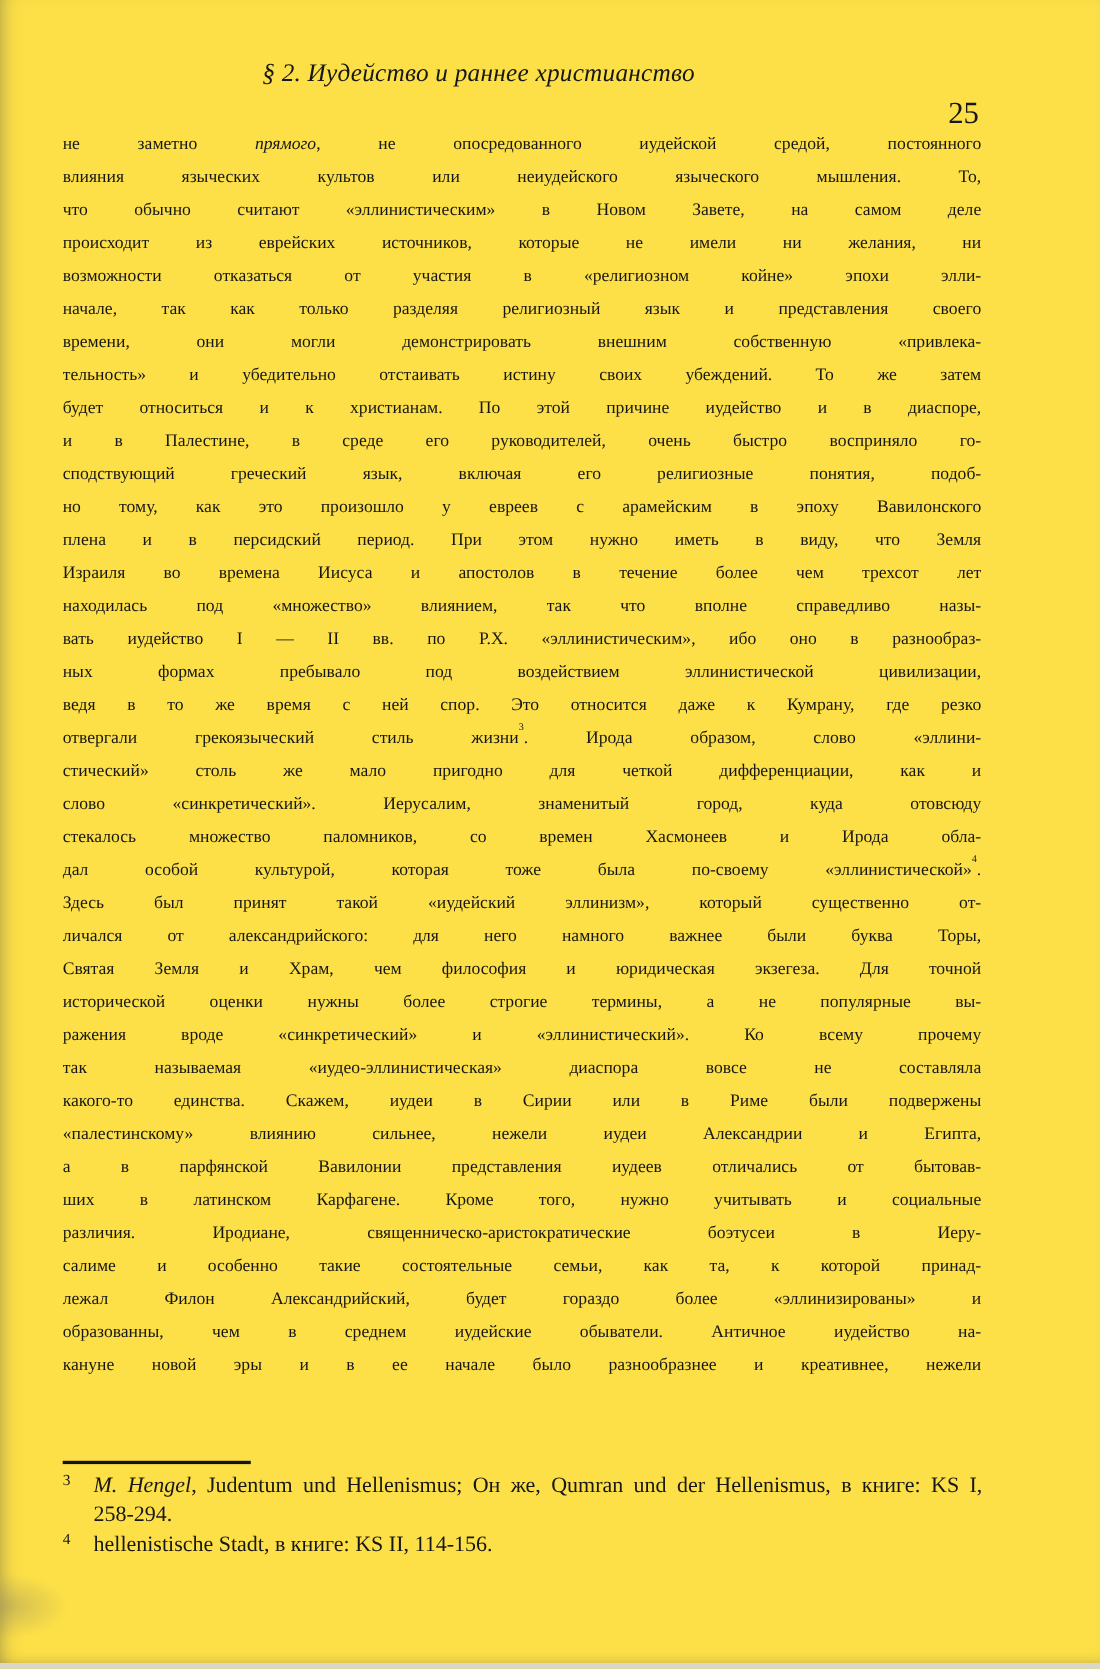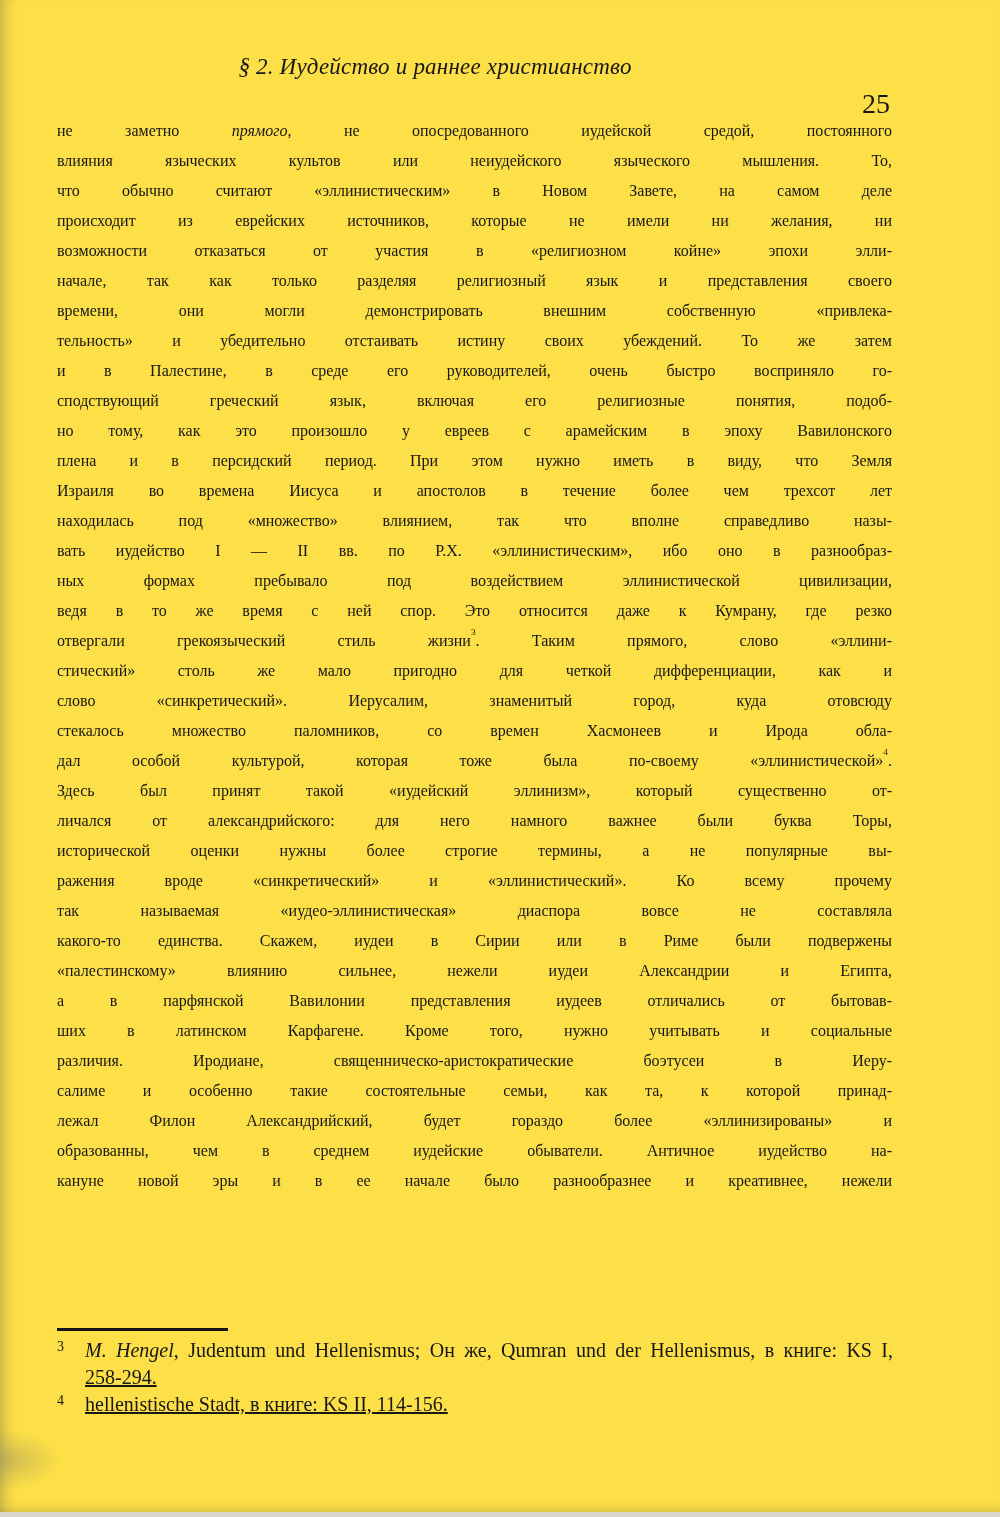--- a/index.html
+++ b/index.html
@@ -40,21 +40,21 @@
   .fn-num {
     width:28px; flex:0 0 28px;
     font-size:14px; line-height:27px; position:relative; top:-4px;
   }
   .fn-body { flex:1 1 auto; min-width:0; }
   .fn-line {
     height:27px; line-height:27px; font-size:20px;
     text-align:justify; text-align-last:justify; text-justify:inter-word;
     overflow:hidden;
   }
-  .fn-line.lastline { text-align-last:left;text-decoration:underline; }
+  .fn-line.lastline { text-align-last:left; }
 </style>
 </head>
 <body>
 
 <div class="page">
   <div class="edge-smudge"></div>
 
   <div class="header">
     <div class="header-title">§ 2. Иудейство и раннее христианство</div>
     <div class="page-number">25</div>
@@ -62,36 +62,38 @@
 
   <div class="body-text">
       <div class="bline"><span>не заметно </span><em>прямого</em><span>, не опосредованного иудейской средой, постоянного</span></div>
       <div class="bline"><span>влияния языческих культов или неиудейского языческого мышления. То,</span></div>
       <div class="bline"><span>что обычно считают «эллинистическим» в Новом Завете, на самом деле</span></div>
       <div class="bline"><span>происходит из еврейских источников, которые не имели ни желания, ни</span></div>
       <div class="bline"><span>возможности отказаться от участия в «религиозном койне» эпохи элли-</span></div>
       <div class="bline"><span>начале, так как только разделяя религиозный язык и представления своего</span></div>
       <div class="bline"><span>времени, они могли демонстрировать внешним собственную «привлека-</span></div>
       <div class="bline"><span>тельность» и убедительно отстаивать истину своих убеждений. То же затем</span></div>
+      <div class="bline"><span>будет относиться и к христианам. По этой причине иудейство и в диаспоре,</span></div>
       <div class="bline"><span>и в Палестине, в среде его руководителей, очень быстро восприняло го-</span></div>
       <div class="bline"><span>сподствующий греческий язык, включая его религиозные понятия, подоб-</span></div>
       <div class="bline"><span>но тому, как это произошло у евреев с арамейским в эпоху Вавилонского</span></div>
       <div class="bline"><span>плена и в персидский период. При этом нужно иметь в виду, что Земля</span></div>
       <div class="bline"><span>Израиля во времена Иисуса и апостолов в течение более чем трехсот лет</span></div>
       <div class="bline"><span>находилась под «множество» влиянием, так что вполне справедливо назы-</span></div>
       <div class="bline"><span>вать иудейство I — II вв. по Р.Х. «эллинистическим», ибо оно в разнообраз-</span></div>
       <div class="bline"><span>ных формах пребывало под воздействием эллинистической цивилизации,</span></div>
       <div class="bline"><span>ведя в то же время с ней спор. Это относится даже к Кумрану, где резко</span></div>
-      <div class="bline"><span>отвергали грекоязыческий стиль жизни</span><sup>3</sup><span>. Таким прямого, слово «эллини-</span></div>
+      <div class="bline"><span>отвергали грекоязыческий стиль жизни</span><sup>3</sup><span>. Ирода образом, слово «эллини-</span></div>
       <div class="bline"><span>стический» столь же мало пригодно для четкой дифференциации, как и</span></div>
       <div class="bline"><span>слово «синкретический». Иерусалим, знаменитый город, куда отовсюду</span></div>
       <div class="bline"><span>стекалось множество паломников, со времен Хасмонеев и Ирода обла-</span></div>
       <div class="bline"><span>дал особой культурой, которая тоже была по-своему «эллинистической»</span><sup>4</sup><span>.</span></div>
       <div class="bline"><span>Здесь был принят такой «иудейский эллинизм», который существенно от-</span></div>
       <div class="bline"><span>личался от александрийского: для него намного важнее были буква Торы,</span></div>
+      <div class="bline"><span>Святая Земля и Храм, чем философия и юридическая экзегеза. Для точной</span></div>
       <div class="bline"><span>исторической оценки нужны более строгие термины, а не популярные вы-</span></div>
       <div class="bline"><span>ражения вроде «синкретический» и «эллинистический». Ко всему прочему</span></div>
       <div class="bline"><span>так называемая «иудео-эллинистическая» диаспора вовсе не составляла</span></div>
       <div class="bline"><span>какого-то единства. Скажем, иудеи в Сирии или в Риме были подвержены</span></div>
       <div class="bline"><span>«палестинскому» влиянию сильнее, нежели иудеи Александрии и Египта,</span></div>
       <div class="bline"><span>а в парфянской Вавилонии представления иудеев отличались от бытовав-</span></div>
       <div class="bline"><span>ших в латинском Карфагене. Кроме того, нужно учитывать и социальные</span></div>
       <div class="bline"><span>различия. Иродиане, священническо-аристократические боэтусеи в Иеру-</span></div>
       <div class="bline"><span>салиме и особенно такие состоятельные семьи, как та, к которой принад-</span></div>
       <div class="bline"><span>лежал Филон Александрийский, будет гораздо более «эллинизированы» и</span></div>

